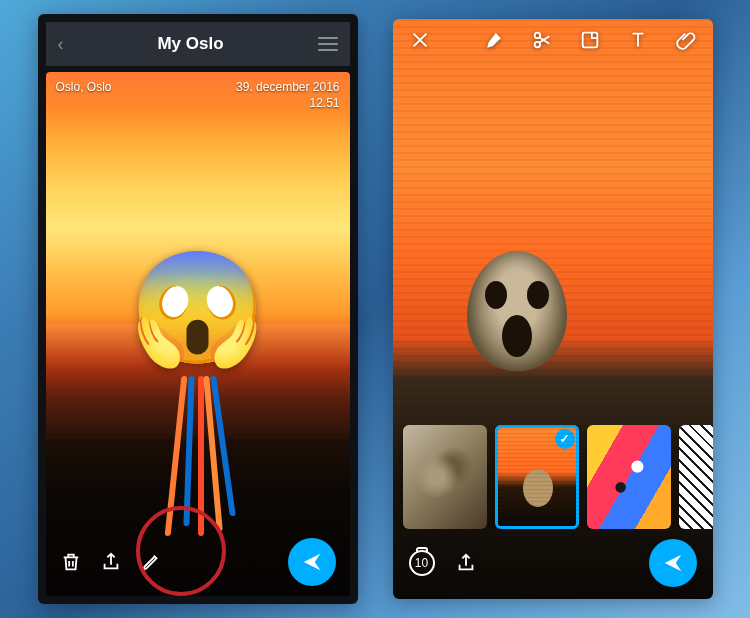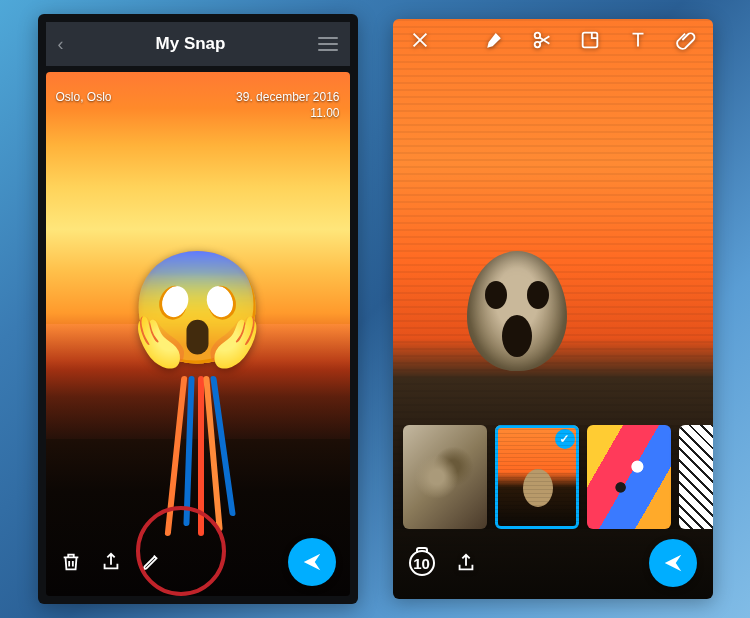--- a/index.html
+++ b/index.html
@@ -79,21 +79,20 @@
   .sunset::after{
     content:"";position:absolute;left:0;right:0;top:48%;height:22%;
     background:linear-gradient(to bottom,#ff8c3d 0%,#a03012 40%,#2a120a 100%);
     opacity:.7;
   }
   .meta {
     position:absolute;top:8px;left:10px;right:10px;
     display:flex;justify-content:space-between;
     color:#fff;font-size:12px;font-weight:500;
     text-shadow:0 1px 2px rgba(0,0,0,.6);
-    margin-top:10px;
   }
   .meta .right-meta { text-align:right; line-height:1.3;}
   .scream-face {
     position:absolute;
     left:50%; top:45%;
     transform:translate(-50%,-50%);
     font-size:110px;
     line-height:1;
     filter: drop-shadow(0 2px 4px rgba(0,0,0,.4));
   }
@@ -200,45 +199,45 @@
   .thumb4::after{content:"";position:absolute;inset:0;background:repeating-linear-gradient(45deg,#1a1a1a 0 2px,transparent 2px 8px);}
   .bottom-bar-right {
     position:absolute;left:0;right:0;bottom:12px;
     display:flex;align-items:center;justify-content:space-between;
     padding:0 16px;
   }
   .rb-left { display:flex; gap:20px; align-items:center;}
   .timer-badge{
     width:26px;height:26px;border:2px solid #fff;border-radius:50%;
     display:flex;align-items:center;justify-content:center;
-    color:#fff;font-size:15px;font-weight:700;
+    color:#fff;font-size:12px;font-weight:400;
     position:relative;
   }
   .timer-badge::before{content:"";position:absolute;top:-5px;left:50%;transform:translateX(-50%);width:8px;height:4px;border:2px solid #fff;border-bottom:none;border-radius:3px 3px 0 0;}
 </style>
 </head>
 <body>
 
 <div class="phone left">
   <div class="header">
     <span class="chev">‹</span>
-    <span class="title">My Snap</span>
+    <span class="title">My Oslo</span>
     <div class="hamburger">
         <span></span>
         <span></span>
         <span></span>
       </div>
   </div>
   <div class="snap-area">
     <div class="sunset"></div>
     <div class="meta">
       <span>Oslo, Oslo</span>
       <span class="right-meta">
         <span>39. december 2016</span><br>
-        <span>11.00</span>
+        <span>12.51</span>
       </span>
     </div>
     <div class="scream-face">😱</div>
     <div class="drips">
       <span></span>
         <span></span>
         <span></span>
         <span></span>
         <span></span>
     </div>

